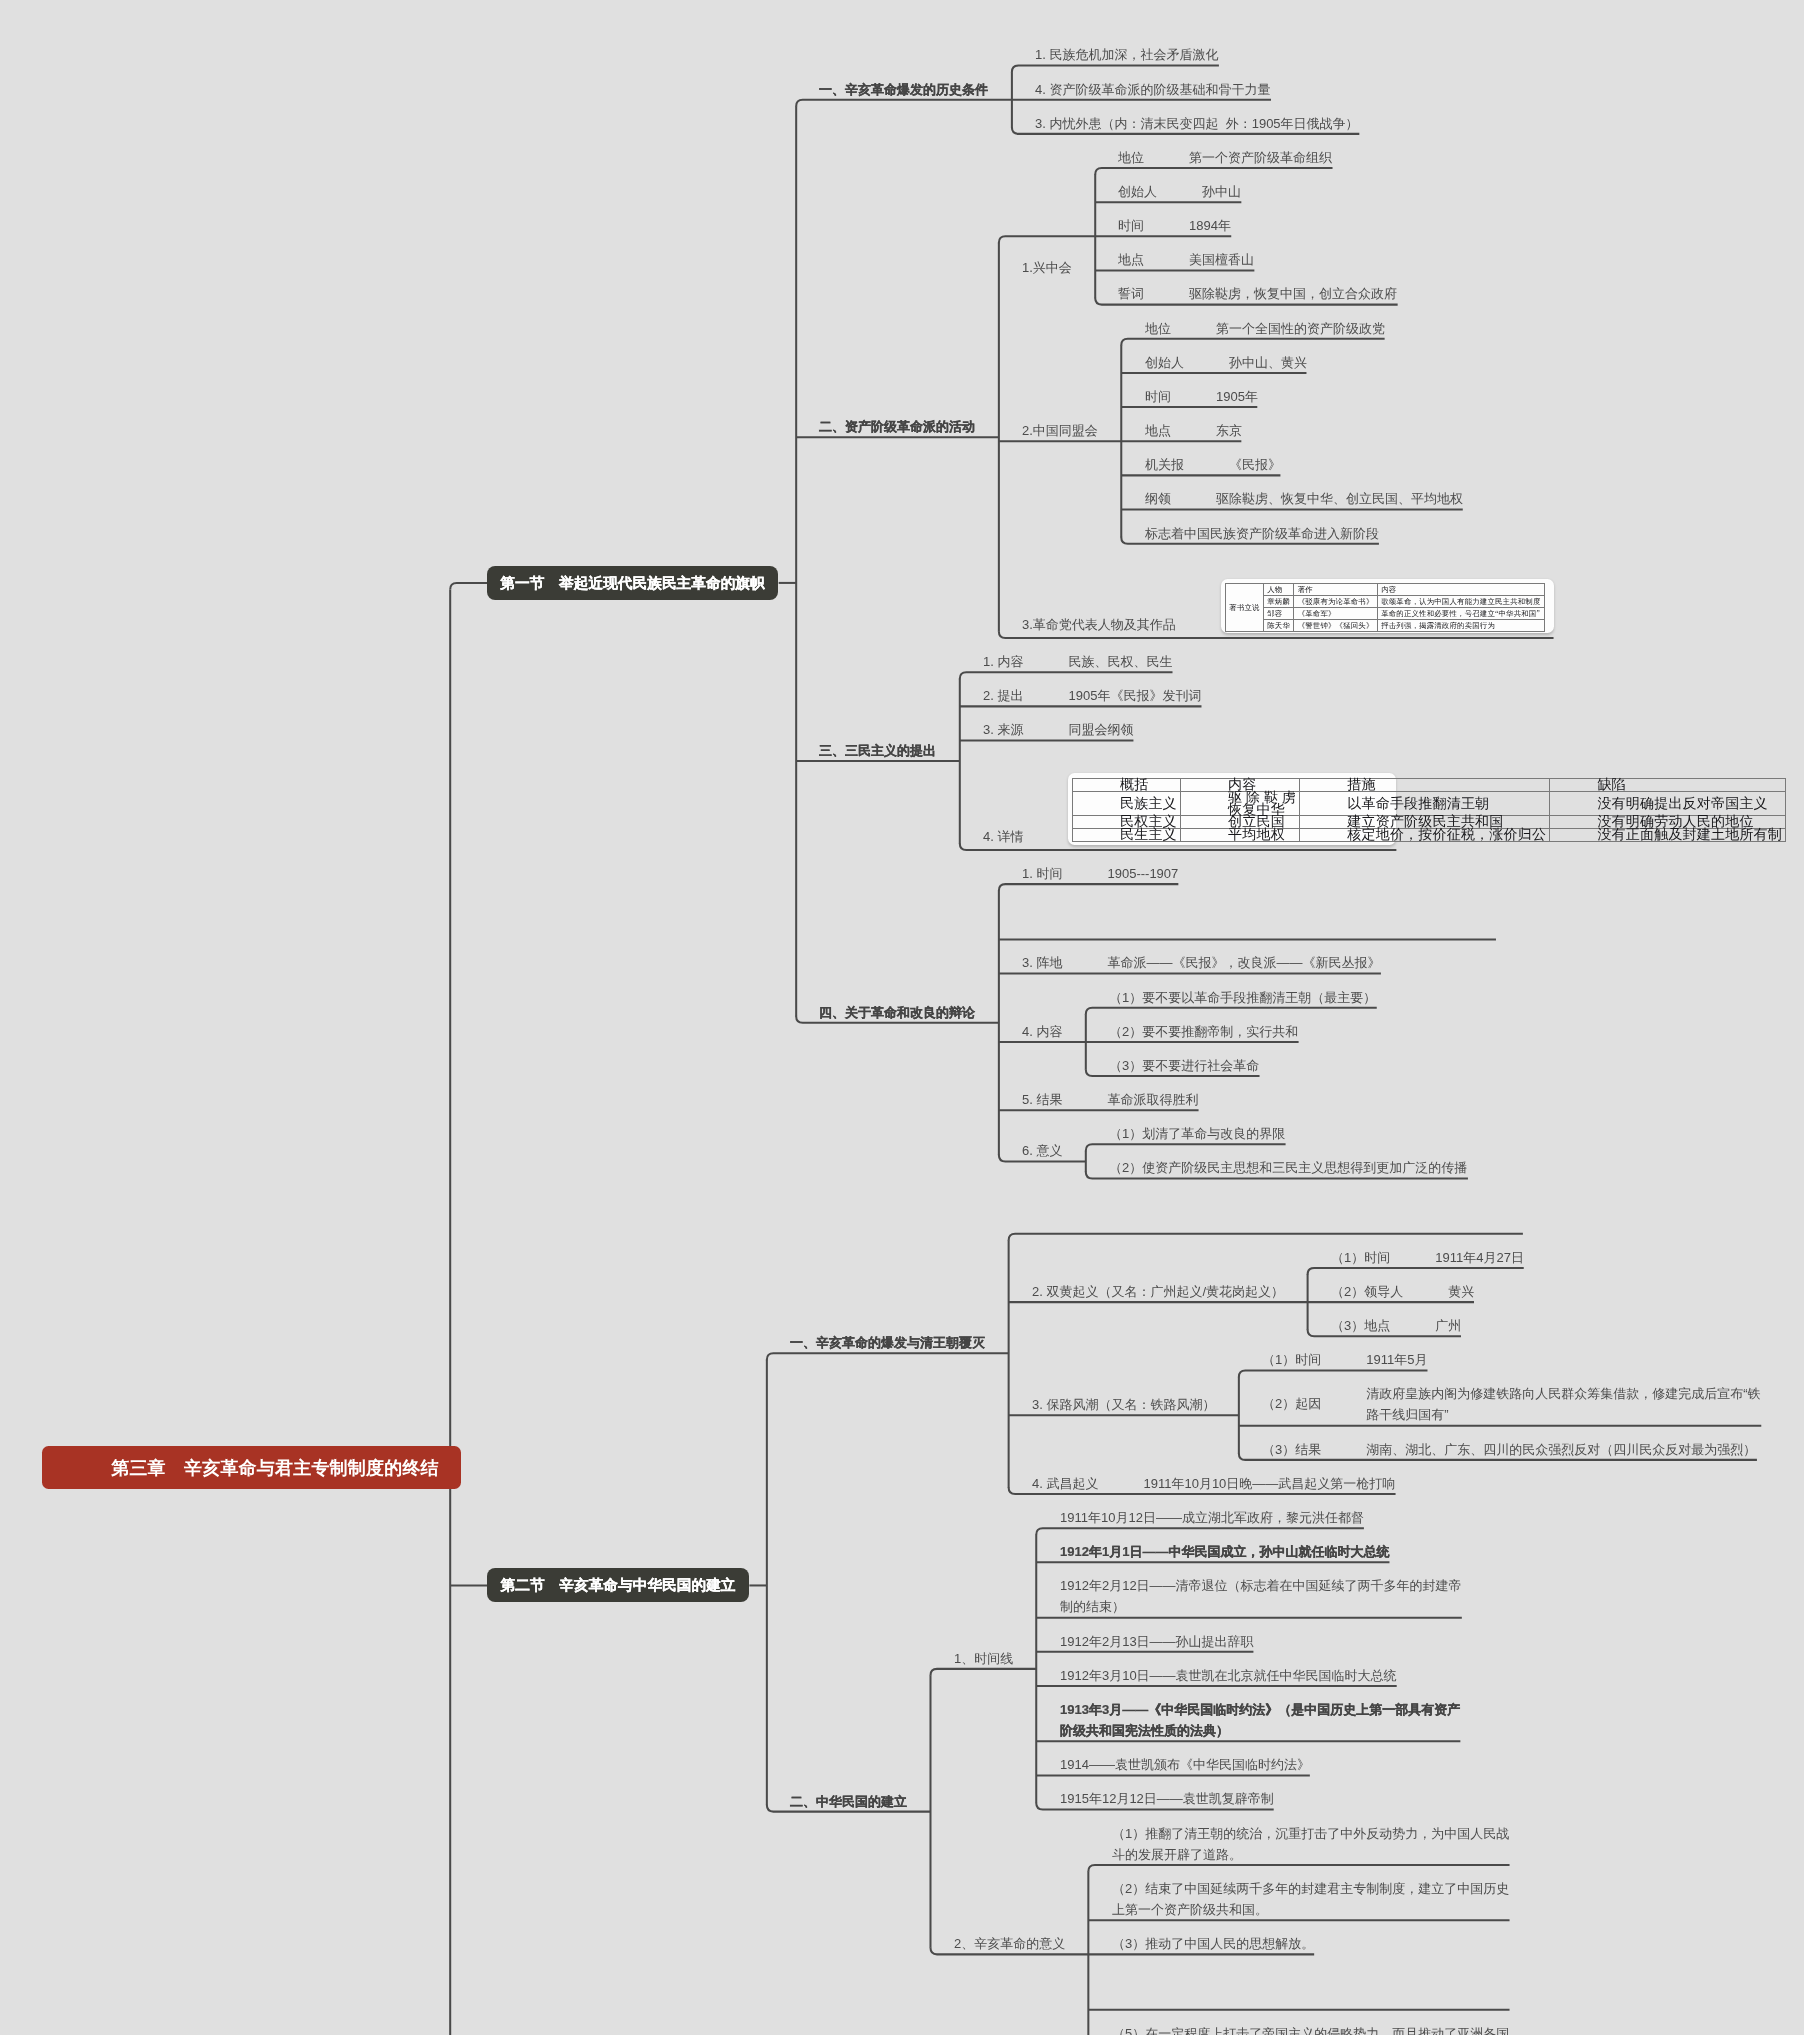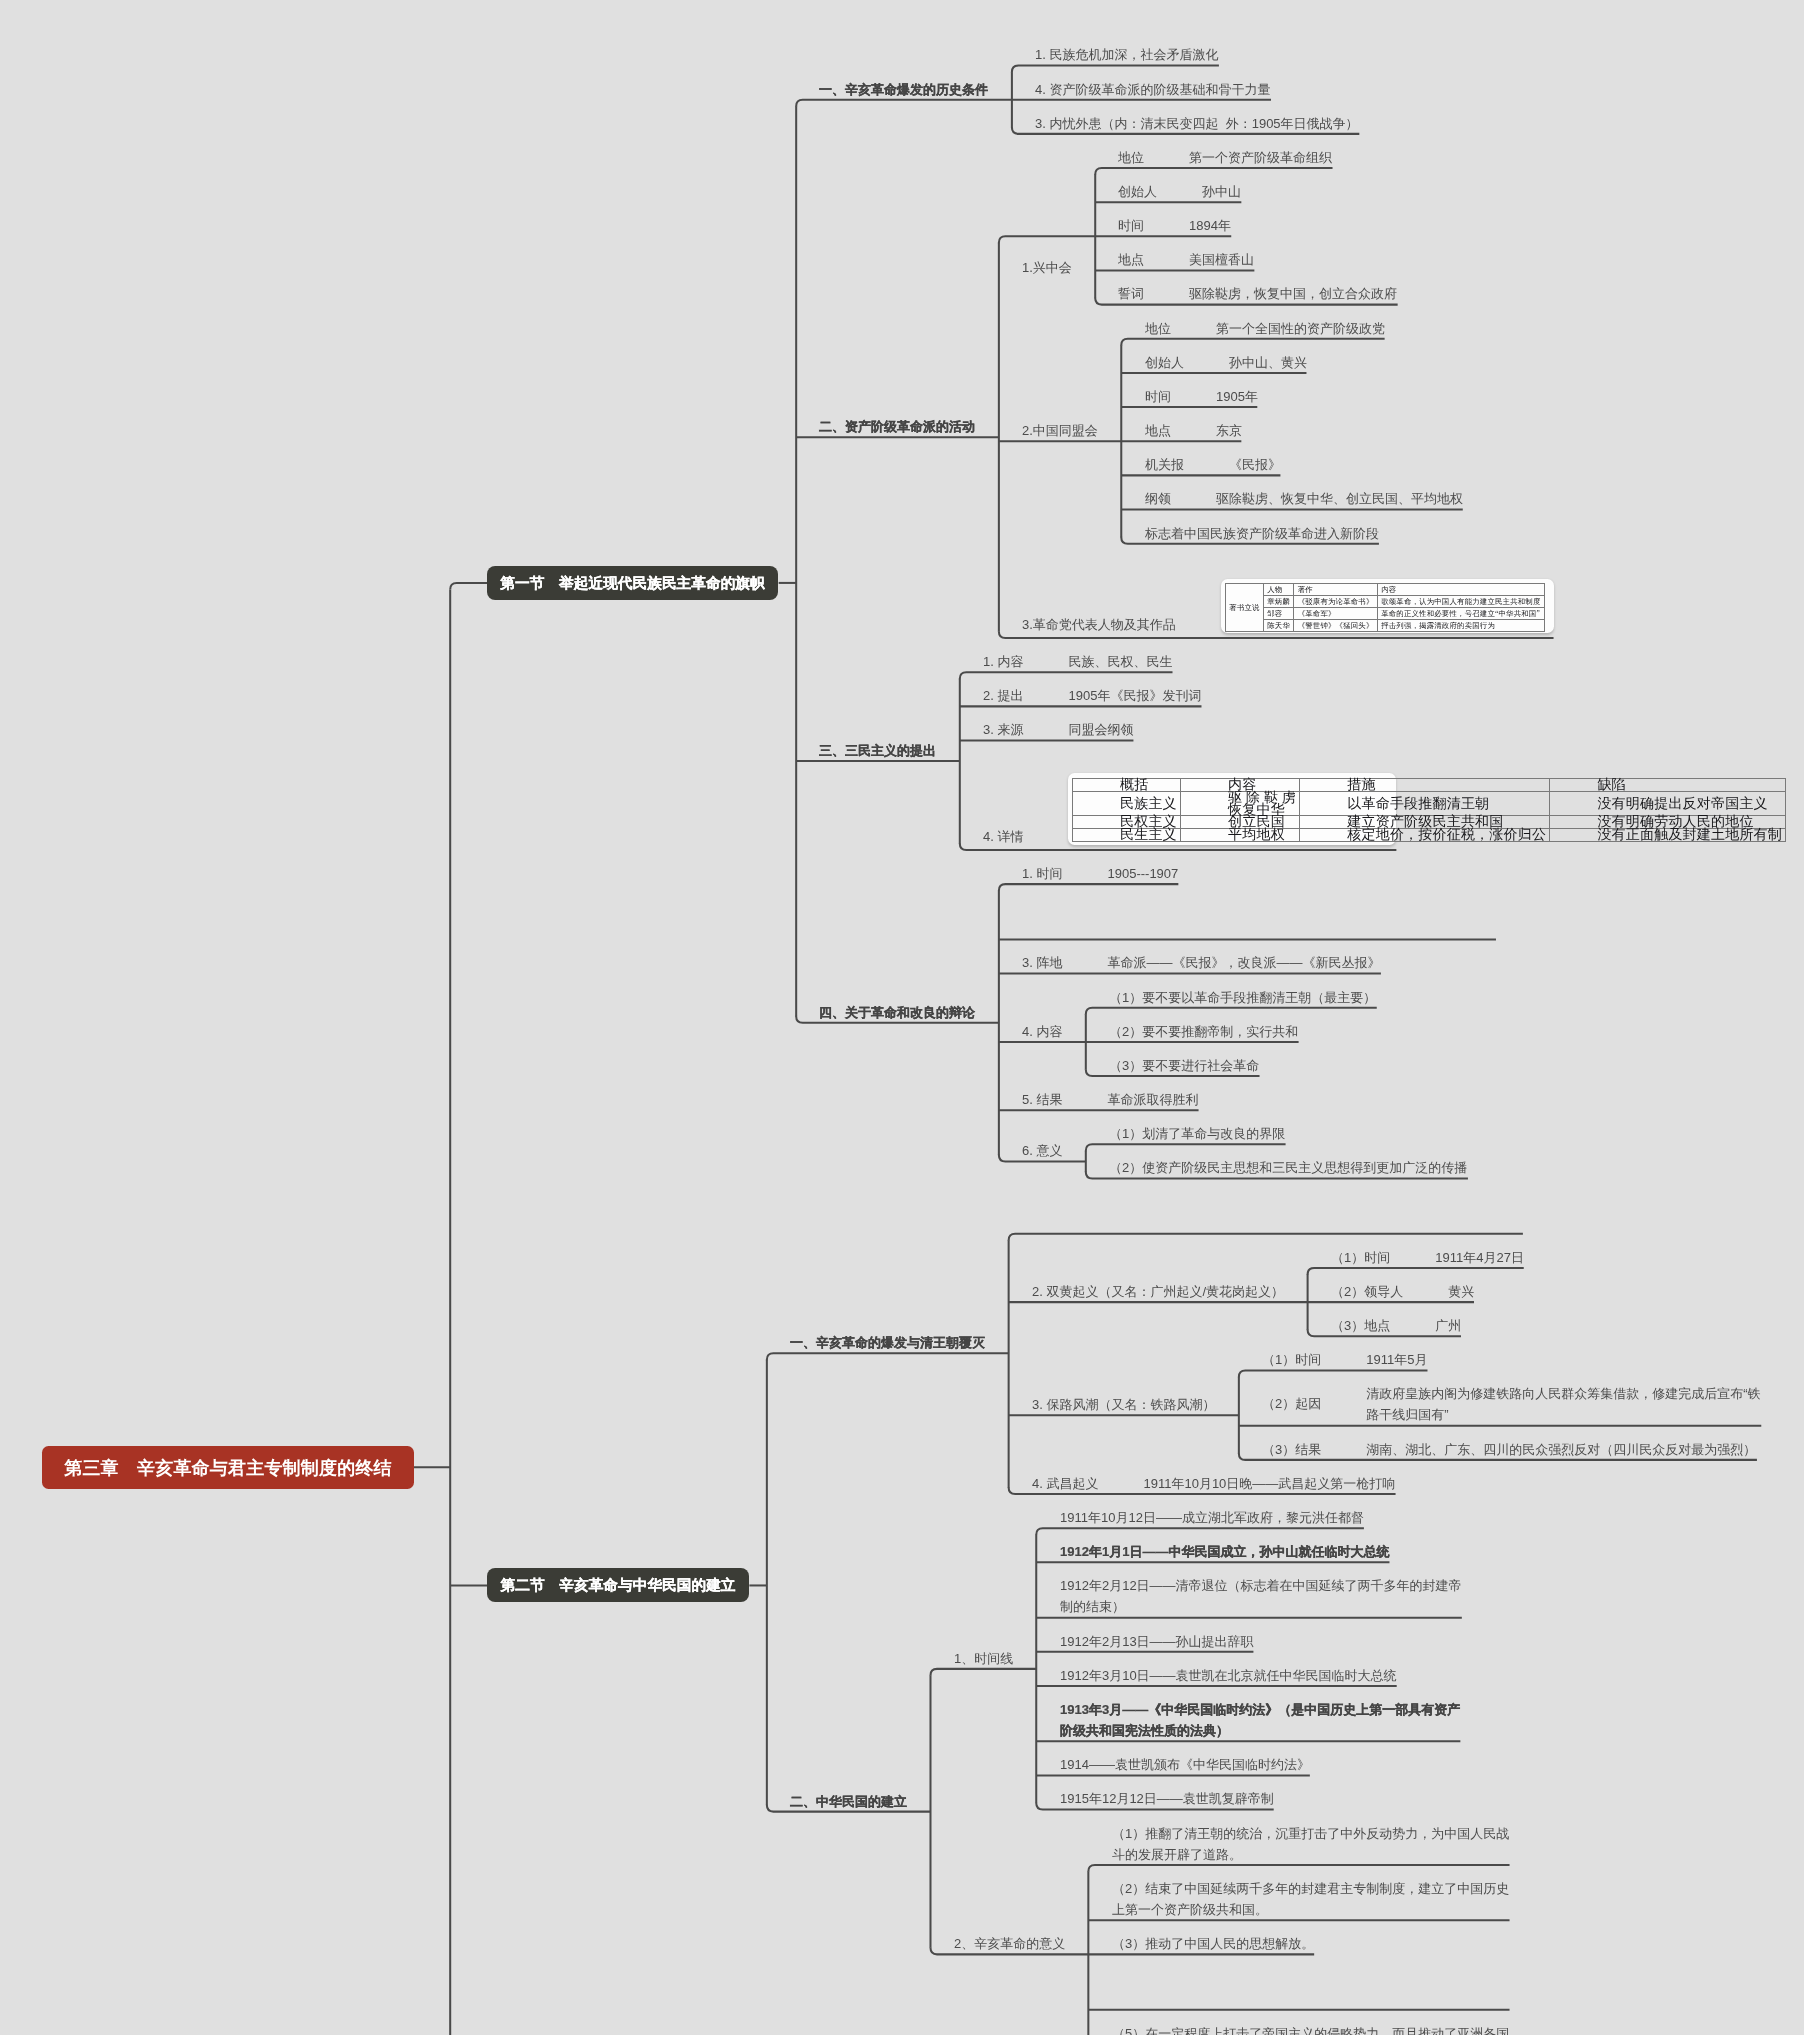--- a/index.html
+++ b/index.html
@@ -7,21 +7,21 @@
   body{width:1804px;height:2632px;background:#e0e0e0;overflow:hidden;
        font-family:"Liberation Sans",sans-serif;}
   #canvas{position:relative;width:1804px;height:2632px;overflow:hidden;}
   #links{position:absolute;left:0;top:0;}
   .node{position:absolute;color:#4c4c4c;font-size:13px;line-height:21px;white-space:pre;}
   .node.bold{font-weight:bold;color:#454545;-webkit-text-stroke:0.2px #454545;}
   .node .c1{display:inline-block;vertical-align:top;}
   .node .c2{display:inline-block;vertical-align:top;margin-left:45px;}
   .rootbox{position:absolute;background:#a83324;color:#ffffff;font-weight:bold;font-size:18px;
         border-radius:6.5px;display:flex;align-items:center;justify-content:center;white-space:pre;
-        letter-spacing:0.2px;}
+        letter-spacing:0.2px;padding-left:47px;}
   .secbox{position:absolute;background:#3b3c36;color:#ffffff;font-weight:bold;font-size:14.7px;
        border-radius:8.1px;display:flex;align-items:center;justify-content:center;white-space:pre;
        -webkit-text-stroke:0.2px #ffffff;}
   .card{position:absolute;background:#fdfdfd;border-radius:6.5px;
         box-shadow:0 1.2px 2.8px rgba(0,0,0,.20);}
   table.mt{border-collapse:collapse;font-family:"Liberation Serif",serif;color:#17171a;
            position:absolute;table-layout:auto;}
   table.mt td{border:0.4px solid #7a7a7a;padding:0 3.3px;font-size:7.4px;line-height:11px;height:11px;
               vertical-align:middle;white-space:pre;letter-spacing:0.2px;}
   table.mt td.rl{text-align:center;}

